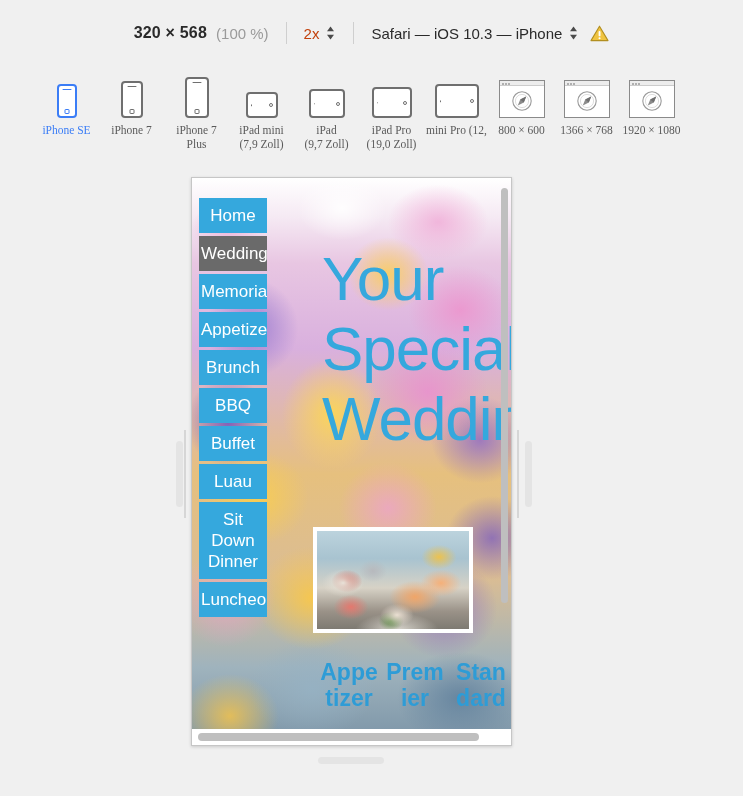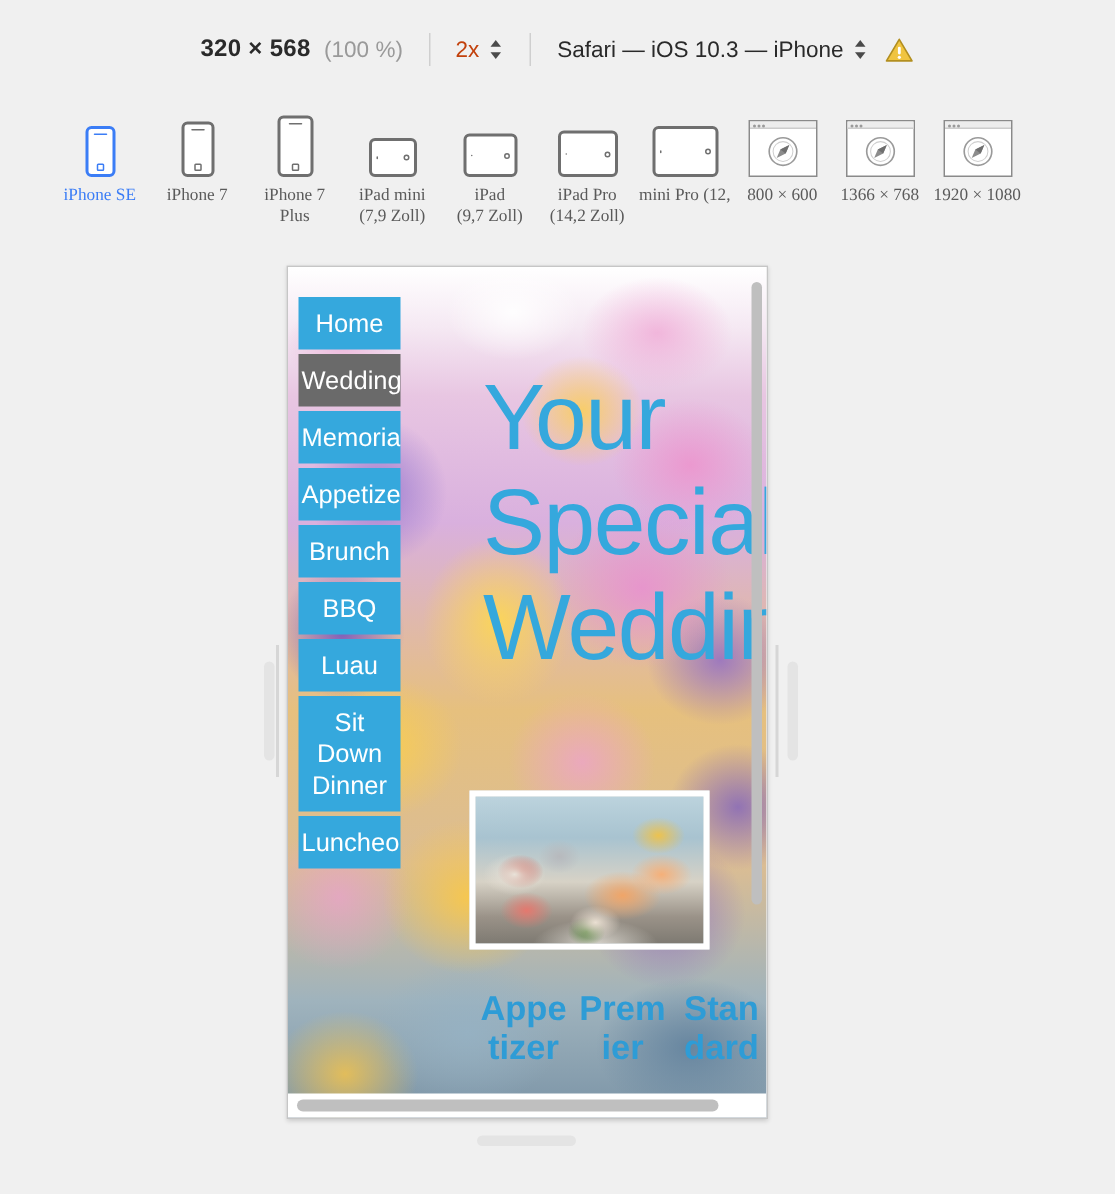--- a/index.html
+++ b/index.html
@@ -478,21 +478,21 @@
         <div class="tablet-ico" style="width: 36px; height: 29px;"></div>
       </div>
       <div class="dev-label">iPad
 (9,7 Zoll)</div>
     </div>
     <div class="device">
       <div class="glyph">
         <div class="tablet-ico" style="width: 40px; height: 31px;"></div>
       </div>
       <div class="dev-label">iPad Pro
-(14,2 Zoll)</div>
+(19,0 Zoll)</div>
     </div>
     <div class="device nowrap">
       <div class="glyph">
         <div class="tablet-ico" style="width: 44px; height: 34px;"></div>
       </div>
       <div class="dev-label">mini Pro (12,</div>
     </div>
     <div class="device nowrap">
       <div class="glyph">
         <div class="browser-ico">
@@ -557,20 +557,21 @@
 
       <div id="flowers"></div>
 
       <nav id="nav">
           <div class="nav-item">Home</div>
           <div class="nav-item active">Weddings</div>
           <div class="nav-item">Memorial</div>
           <div class="nav-item">Appetizer</div>
           <div class="nav-item">Brunch</div>
           <div class="nav-item">BBQ</div>
+          <div class="nav-item">Buffet</div>
           <div class="nav-item">Luau</div>
           <div class="nav-item">Sit Down Dinner</div>
           <div class="nav-item">Luncheon</div>
         </nav>
 
       <h1 id="headline">Your Special Wedding</h1>
 
       <div id="food-photo">
         <div class="img"></div>
       </div>

